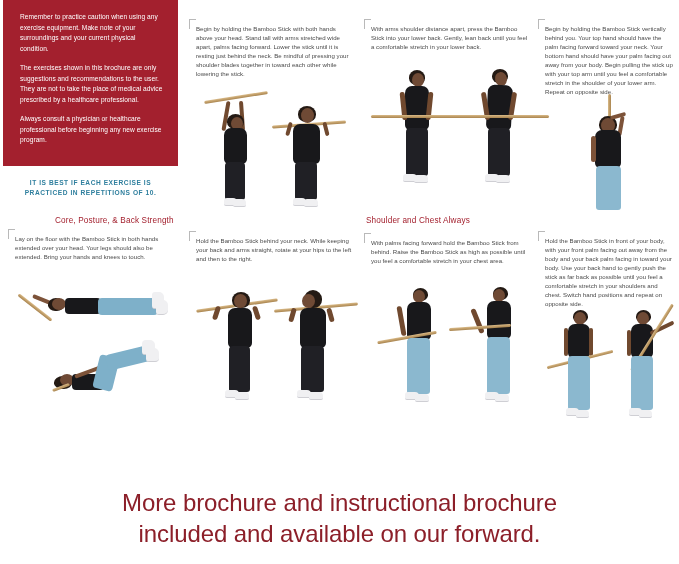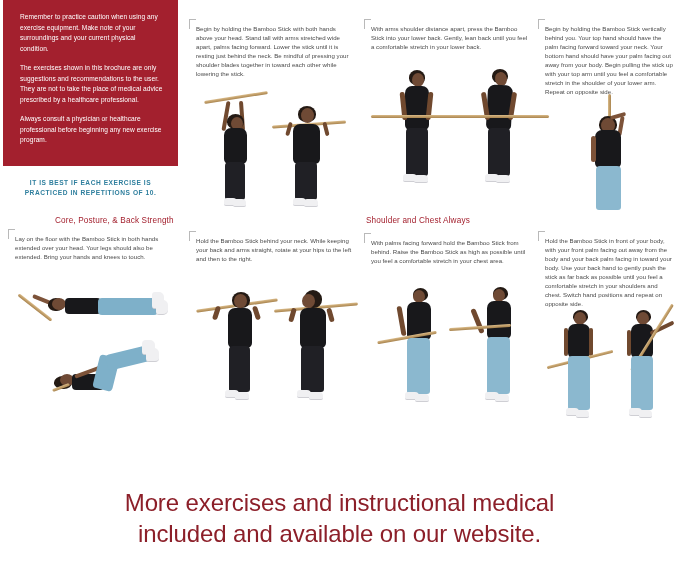--- a/index.html
+++ b/index.html
@@ -296,17 +296,17 @@
       <div class="arm" style="left:30px;top:18px;width:26px;height:4px;transform:rotate(-26deg);"></div>
       <div class="arm" style="left:8px;top:22px;width:4px;height:26px;"></div>
       <div class="stick" style="left:-6px;top:28px;width:78px;height:3px;transform:rotate(-58deg);"></div>
       <div class="leg-blue" style="left:12px;top:48px;width:22px;height:54px;"></div>
       <div class="shoe" style="left:10px;top:100px;width:13px;height:7px;"></div>
       <div class="shoe" style="left:20px;top:102px;width:13px;height:7px;"></div>
     </div>
   </div>
 
   <div class="promo">
-    <div>More exercises and instructional medical</div>
-    <div>included and available on our website.</div>
+    <div>More brochure and instructional brochure</div>
+    <div>included and available on our forward.</div>
   </div>
 
 </div>
 
 </body></html>

